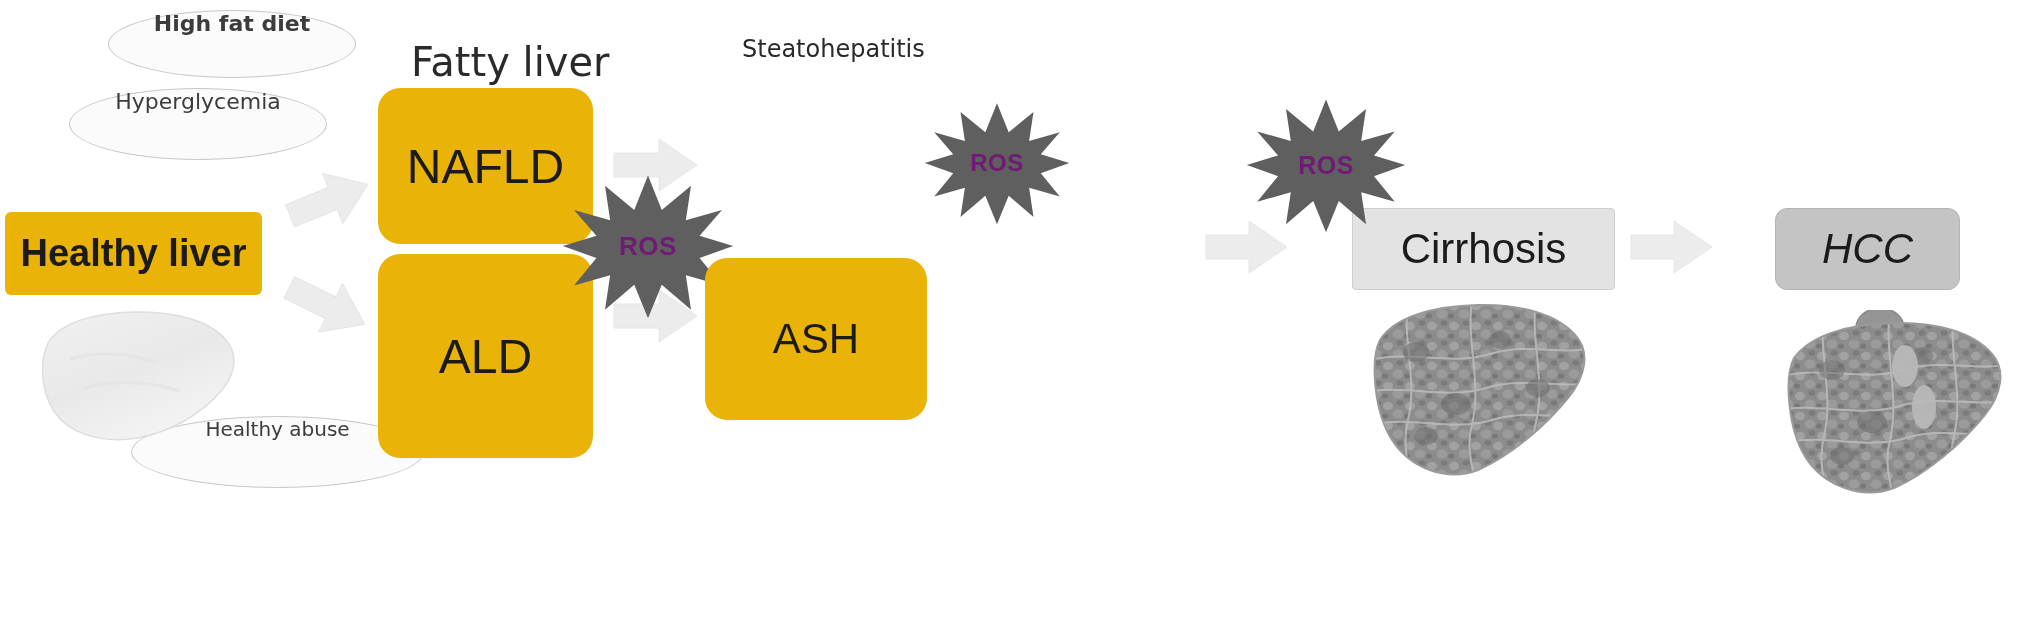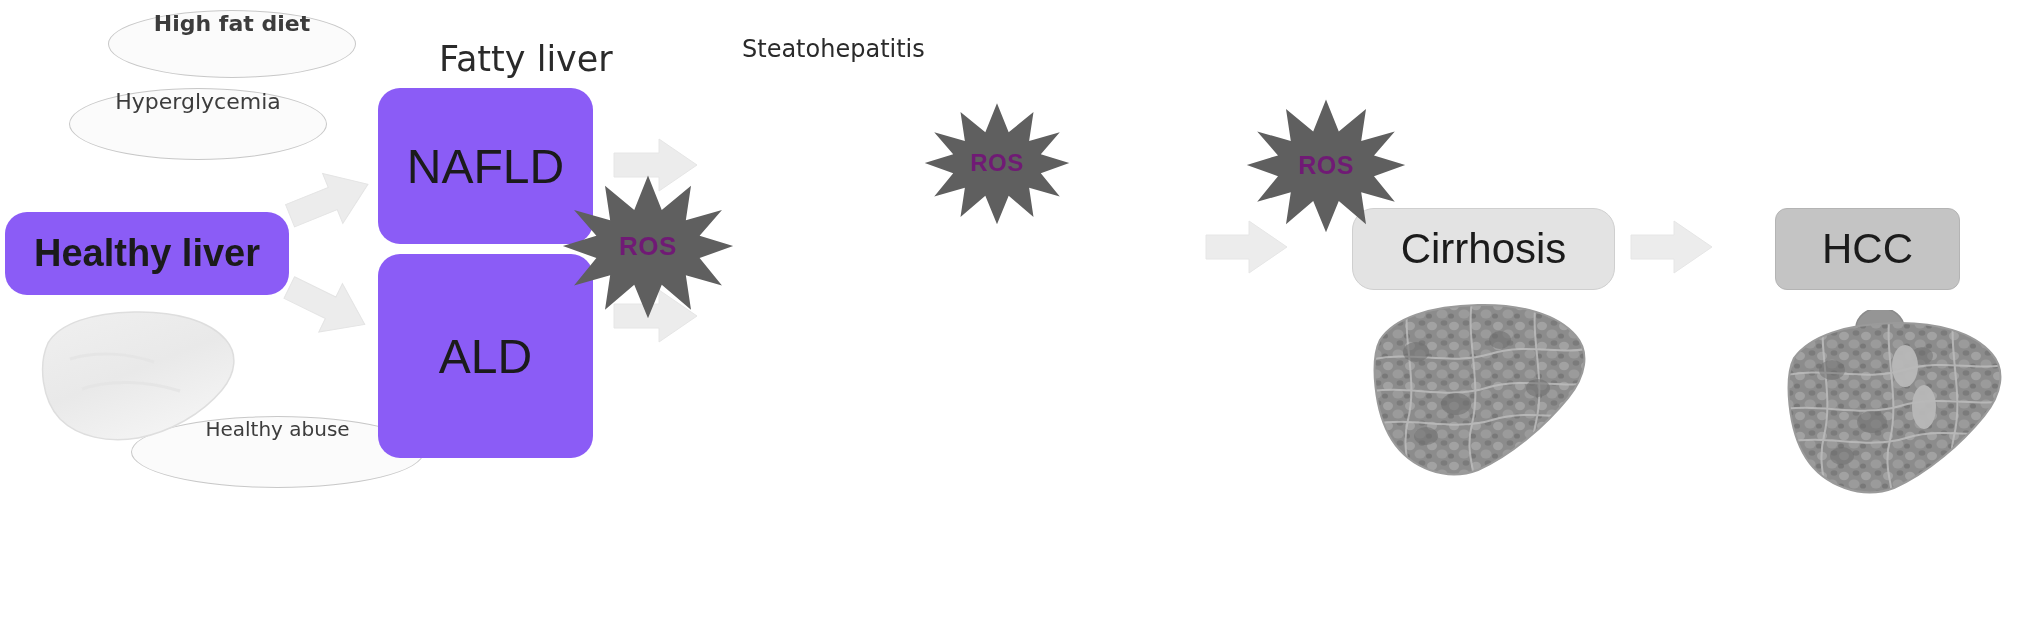--- a/index.html
+++ b/index.html
@@ -37,21 +37,21 @@
     position: absolute;
     border-radius: 22px;
     display: flex;
     align-items: center;
     justify-content: center;
     box-sizing: border-box;
     color: #1b1b1b;
     font-family: "Liberation Sans", sans-serif;
   }
   .box-light {
-    background: #8b5cf6;
+    background: #eab308;
   }
   .box-mid {
     background: #e3e3e3;
     border: 1.2px solid #cfcfcf;
   }
   .box-dark {
     background: #c4c4c4;
     border: 1.2px solid #b4b4b4;
   }
 
@@ -101,29 +101,29 @@
   </div>
 
   <div class="ellipse" style="left:69px; top:88px; width:258px; height:72px; font-size:22px;">
     <span>Hyperglycemia</span>
   </div>
 
   <div class="ellipse" style="left:131px; top:416px; width:293px; height:72px; font-size:20px;">
     <span>Healthy abuse</span>
   </div>
 
-  <div class="caption" style="left:411px; top:39px; font-size:35px;margin-left:28px;">
+  <div class="caption" style="left:411px; top:39px; font-size:40px;">
     <span>Fatty liver</span>
   </div>
 
   <div class="caption" style="left:742px; top:35px; font-size:24px;">
     <span>Steatohepatitis</span>
   </div>
 
-  <div class="stagebox box-light" style="left:5px; top:212px; width:284px; height:83px; font-size:38px; font-weight:bold; border-radius:22px;">
+  <div class="stagebox box-light" style="left:5px; top:212px; width:257px; height:83px; font-size:38px; font-weight:bold; border-radius:6px;">
     <span>Healthy liver</span>
   </div>
 
   <div class="liver" style="left:30px; top:307px; width:222px; height:135px;">
     <svg width="222" height="135" viewBox="0 0 222 135" aria-hidden="true">
       <defs>
         <linearGradient id="hlg" x1="0" y1="0" x2="0.6" y2="1">
           <stop offset="0%" stop-color="#f0f0f0"></stop>
           <stop offset="55%" stop-color="#e9e9e9"></stop>
           <stop offset="100%" stop-color="#f4f4f4"></stop>
@@ -177,38 +177,41 @@
     <svg width="172" height="148" viewBox="0 0 200 172" aria-hidden="true">
       <path d="M100,4 L116,44 L150,16 L144,56 L186,44 L160,74
                L199,86 L160,100 L186,132 L144,120 L150,160 L116,131
                L100,170 L84,131 L50,160 L56,120 L14,132 L40,100
                L1,86 L40,74 L14,44 L56,56 L50,16 L84,44 Z" fill="#5f5f5f"></path>
     </svg>
     <div class="burst-label" style="font-size:26px;">ROS</div>
   </div>
 
 
+  <div class="stagebox box-light" style="left:705px; top:258px; width:222px; height:162px; font-size:42px;">
+    <span>ASH</span>
+  </div>
 
   <div class="blockarrow" style="left:1203px; top:216px; width:88px; height:62px;">
     <svg width="88" height="62" viewBox="0 0 88 62" aria-hidden="true">
       <path d="M3,19 L46,19 L46,5 L84,31 L46,57 L46,43 L3,43 Z" fill="#ececec" stroke="#e6e6e6" stroke-width="1"></path>
     </svg>
   </div>
 
   <div class="burst" style="left:924px; top:99px; width:146px; height:128px;">
     <svg width="146" height="128" viewBox="0 0 200 172" aria-hidden="true">
       <path d="M100,4 L116,44 L150,16 L144,56 L186,44 L160,74
                L199,86 L160,100 L186,132 L144,120 L150,160 L116,131
                L100,170 L84,131 L50,160 L56,120 L14,132 L40,100
                L1,86 L40,74 L14,44 L56,56 L50,16 L84,44 Z" fill="#5f5f5f"></path>
     </svg>
     <div class="burst-label" style="font-size:24px;">ROS</div>
   </div>
 
-  <div class="stagebox box-mid" style="left:1352px; top:208px; width:263px; height:82px; font-size:42px; border-radius:22px;">
+  <div class="stagebox box-mid" style="left:1352px; top:208px; width:263px; height:82px; font-size:42px; border-radius:4px;">
     <span>Cirrhosis</span>
   </div>
 
   <div class="liver" style="left:1360px; top:300px; width:235px; height:180px;">
     <svg width="235" height="180" viewBox="0 0 235 180" aria-hidden="true">
       <defs>
         <clipPath id="cirrClip">
           <path d="M20,40 C34,18 70,6 118,5 C160,4 198,14 216,36
                    C230,52 226,76 208,98 C186,125 152,155 118,170
                    C86,182 50,168 32,140 C14,112 10,60 20,40 Z"></path>
@@ -254,21 +257,21 @@
     </svg>
     <div class="burst-label" style="font-size:25px;">ROS</div>
   </div>
 
   <div class="blockarrow" style="left:1628px; top:216px; width:88px; height:62px;">
     <svg width="88" height="62" viewBox="0 0 88 62" aria-hidden="true">
       <path d="M3,19 L46,19 L46,5 L84,31 L46,57 L46,43 L3,43 Z" fill="#ececec" stroke="#e6e6e6" stroke-width="1"></path>
     </svg>
   </div>
 
-  <div class="stagebox box-dark" style="left:1775px; top:208px; width:185px; height:82px; font-size:42px; border-radius:12px;">
+  <div class="stagebox box-dark" style="left:1775px; top:208px; width:185px; height:82px; font-size:42px; border-radius:12px;font-style:italic;">
     <span>HCC</span>
   </div>
 
   <div class="liver" style="left:1772px; top:310px; width:238px; height:186px;">
     <svg width="238" height="186" viewBox="0 0 238 186" aria-hidden="true">
       <defs>
         <clipPath id="hccClip">
           <path d="M22,48 C38,26 74,14 122,13 C164,12 202,22 220,44
                    C234,60 230,84 212,106 C190,133 156,163 122,178
                    C90,190 52,176 34,148 C16,120 12,68 22,48 Z"></path>

